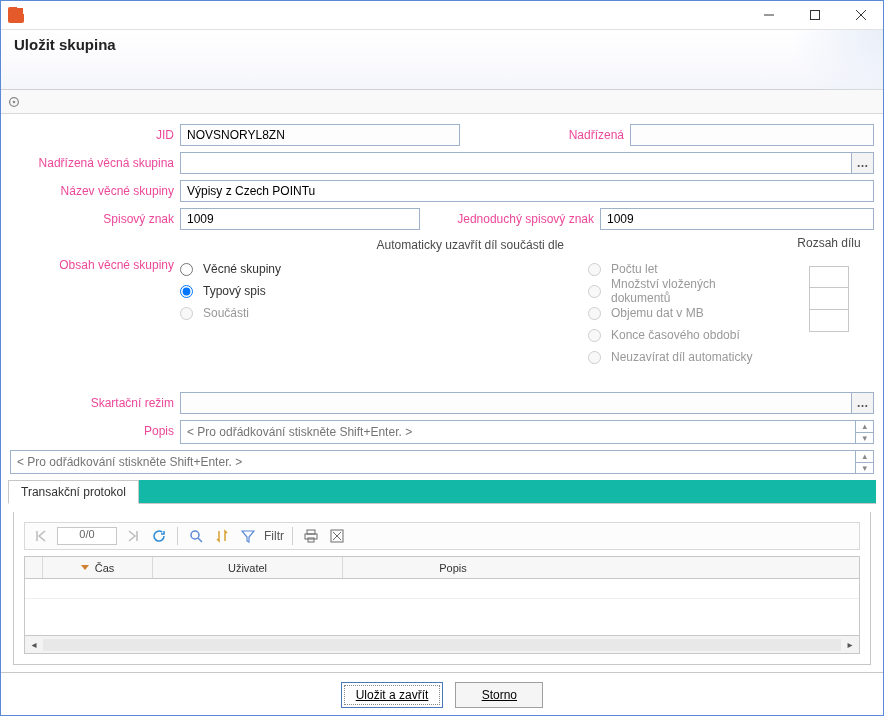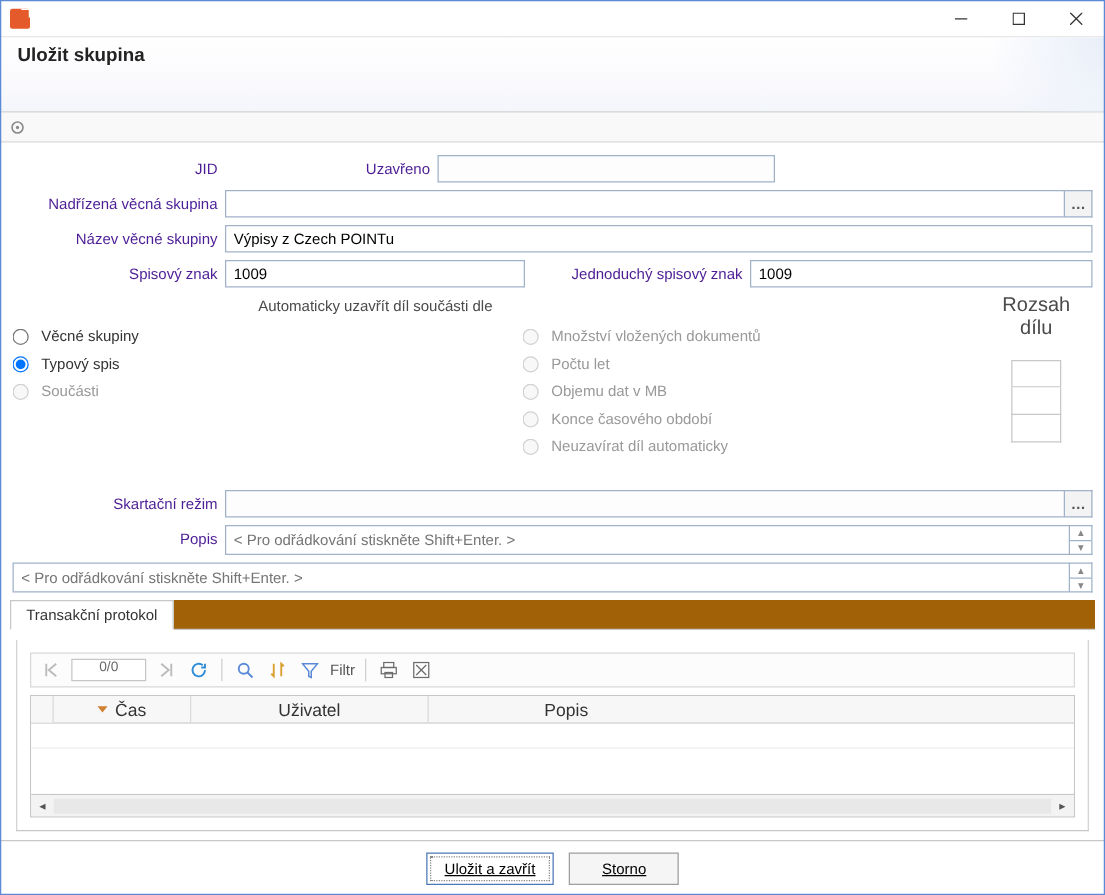--- a/index.html
+++ b/index.html
@@ -20,21 +20,21 @@
   .header-strip .corner { position: absolute; top: 0; right: 0; width: 120px; height: 60px; background: radial-gradient(circle at 100% 0%, #e8eef8 0%, rgba(255,255,255,0) 70%); }
 
   
   .small-toolbar { height: 24px; border-bottom: 1px solid #d9d9d9; display: flex; align-items: center; padding: 0 6px; background: #f9f9f9; }
   .small-toolbar .cog { width: 16px; height: 16px; display:flex; align-items:center; justify-content:center; color:#8a8a8a;}
   .small-toolbar .cog svg{ width:14px; height:14px;}
 
   
   .form-body { padding: 10px 10px 0 10px; }
   .row { display: flex; align-items: center; margin-bottom: 6px; }
-  .lbl { width: 170px; text-align: right; padding-right: 6px; color: #4c1d95; }
+  .lbl { width: 170px; text-align: right; padding-right: 6px; color: #ec4899; }
   .fld { display: flex; align-items: center; }
   .fld input[type=text], .ro-box, .txtarea, .combo {
     border: 1px solid #9fb2c9;
     background: #fff; height: 22px; padding: 2px 6px; font: inherit; outline: none;
   }
   .ro-box { background: #fdfdfd; }
   .txtarea { height: 24px; resize: none; padding: 3px 6px; width: 100%; color:#888; }
   .txtarea-wrap { flex:1; display:flex; align-items:stretch; }
   .txtarea-wrap .spin { width:18px; border:1px solid #9fb2c9; border-left:none; display:flex; flex-direction:column; }
   .txtarea-wrap .spin div{ flex:1; display:flex; align-items:center; justify-content:center; color:#888; font-size:9px; }
@@ -44,40 +44,40 @@
   .radio-row { display:flex; align-items:center; gap:6px; height:22px; color:#333;}
   .radio-row.disabled { color:#999;}
   .radio-row input[type=radio]{ margin:0 4px 0 0; }
 
   .obsah-group { display:flex; gap:24px; align-items:flex-start; }
   .obsah-col { display:flex; flex-direction:column; }
 
   .rozsah-stack { display:flex; flex-direction:column; }
   .rozsah-stack .mini { width:40px; height:22px; border:1px solid #c7c7c7; background:#fff; }
   .rozsah-stack .mini + .mini { border-top:none; }
-  .rozsah-label { text-align:center; font-size:16px; color:#4a4a4a; margin-bottom:16px; width:80px;}
+  .rozsah-label { text-align:center; font-size:12px; color:#4a4a4a; margin-bottom:16px; width:80px;}
 
   
   .tab-panel { margin: 8px 5px 0 5px; border: 1px solid #c7c7c7; border-top:none; position:relative; }
-  .tab-strip { display:flex; border-bottom:1px solid #c7c7c7; height:24px; background:#a16207;text-align:center;}
+  .tab-strip { display:flex; border-bottom:1px solid #c7c7c7; height:24px; background:#14b8a6;text-align:center;}
   .tab { padding: 4px 12px; border:1px solid #c7c7c7; border-bottom:none; background:#fff; position:relative; top:0; }
   .tab.active { background:#fff; border-bottom:1px solid #fff; margin-bottom:-1px;}
   .tab-body { padding:10px; background:#fff;}
 
   .proto-toolbar { display:flex; align-items:center; gap:6px; border:1px solid #d9d9d9; padding:3px 6px; background:#fcfcfc;}
   .proto-toolbar .sep { width:1px; height:18px; background:#d0d0d0; margin:0 2px; }
   .proto-toolbar .tbtn { width:20px; height:20px; display:flex; align-items:center; justify-content:center; color:#6b6b6b;}
   .proto-toolbar .tbtn.disabled{ color:#bbb; }
   .proto-toolbar .tbtn svg{ width:14px; height:14px;}
   .proto-toolbar .pagebox { width:60px; height:18px; border:1px solid #c7c7c7; text-align:center; background:#fff; font-size:11px; color:#666;}
   .proto-toolbar .filtr-lbl { color:#555; }
 
   .grid { border:1px solid #c7c7c7; margin-top:6px; }
   .grid .ghead { display:flex; background:#f7f7f7; border-bottom:1px solid #c7c7c7; height:22px;}
-  .grid .gh { border-right:1px solid #d9d9d9; display:flex; align-items:center; justify-content:center; font-size:14px; color:#333; position:relative;text-align:center;}
+  .grid .gh { border-right:1px solid #d9d9d9; display:flex; align-items:center; justify-content:center; font-size:11px; color:#333; position:relative;text-align:center;}
   .grid .gh:last-child{ border-right:none;}
   .grid .ghandle { width:18px; border-right:1px solid #d9d9d9; background:#f7f7f7;}
   .grid .gbody { height:56px; background:#fff; position:relative;}
   .grid .gbody .emptyrow { height:20px; border-bottom:1px solid #eee;}
   .grid .gscroll { display:flex; align-items:center; height:18px; border-top:1px solid #c7c7c7; background:#f3f3f3;}
   .grid .gscroll .arrow { width:18px; height:18px; display:flex; align-items:center; justify-content:center; color:#555; font-size:10px;}
   .grid .gscroll .track { flex:1; background:#e8e8e8; height:12px;}
   .sort-ind { width:0; height:0; border-left:4px solid transparent; border-right:4px solid transparent; border-top:5px solid #d08030; margin-right:6px;}
 
   
@@ -122,21 +122,24 @@
         <circle cx="8" cy="8" r="5" fill="none" stroke="currentColor" stroke-width="1.5"></circle>
         <circle cx="8" cy="8" r="1.5" fill="currentColor"></circle>
       </svg>
   </div>
 </div>
 
 <div class="form-body">
 
   <div class="row">
     <div class="lbl">JID</div>
-    <div class="lbl" style="width:170px;">Uzavřeno</div>
+    <div class="fld" style="width:280px;">
+      <input type="text" readonly="" style="flex: 1 1 0%; background: rgb(253, 253, 253);" value="NOVSNORYL8ZN">
+    </div>
+    <div class="lbl" style="width:170px;">Nadřízená</div>
     <div class="fld" style="flex:1; max-width:270px;">
       <div class="ro-box" style="flex:1;"></div>
     </div>
   </div>
 
   <div class="row">
     <div class="lbl">Nadřízená věcná skupina</div>
     <div class="fld" style="flex:1;">
       <input type="text" style="flex: 1 1 0%;" value="">
       <div class="ellipsis-btn">…</div>
@@ -155,20 +158,21 @@
     <div class="fld" style="width:240px;">
       <input type="text" style="flex: 1 1 0%;" value="1009">
     </div>
     <div class="lbl" style="width:180px;">Jednoduchý spisový znak</div>
     <div class="fld" style="flex:1;">
       <input type="text" style="flex: 1 1 0%;" value="1009">
     </div>
   </div>
 
   <div class="row" style="align-items:flex-start; margin-top:6px;">
+    <div class="lbl" style="padding-top:22px;">Obsah věcné skupiny</div>
     <div class="obsah-group" style="flex:1;">
       <div class="obsah-col" style="width:170px; padding-top:22px;">
         <label class="radio-row">
             <input type="radio" name="obsah" style="">
             <span>Věcné skupiny</span>
           </label>
         <label class="radio-row">
             <input type="radio" name="obsah" checked="" style="">
             <span>Typový spis</span>
           </label>
@@ -176,25 +180,25 @@
             <input type="radio" name="obsah" disabled="" style="">
             <span>Součásti</span>
           </label>
       </div>
       <div class="obsah-col" style="width:190px; padding-top:22px;">
         <div style="text-align:right; color:#4a4a4a; position:relative; top:-20px; height:0;">Automaticky uzavřít díl součásti dle</div>
       </div>
       <div class="obsah-col" style="flex:1; padding-top:22px;">
         <label class="radio-row disabled">
             <input type="radio" name="auto" disabled="" style="">
+            <span>Počtu let</span>
+          </label>
+        <label class="radio-row disabled">
+            <input type="radio" name="auto" disabled="" style="">
             <span>Množství vložených dokumentů</span>
-          </label>
-        <label class="radio-row disabled">
-            <input type="radio" name="auto" disabled="" style="">
-            <span>Počtu let</span>
           </label>
         <label class="radio-row disabled">
             <input type="radio" name="auto" disabled="" style="">
             <span>Objemu dat v MB</span>
           </label>
         <label class="radio-row disabled">
             <input type="radio" name="auto" disabled="" style="">
             <span>Konce časového období</span>
           </label>
         <label class="radio-row disabled">

